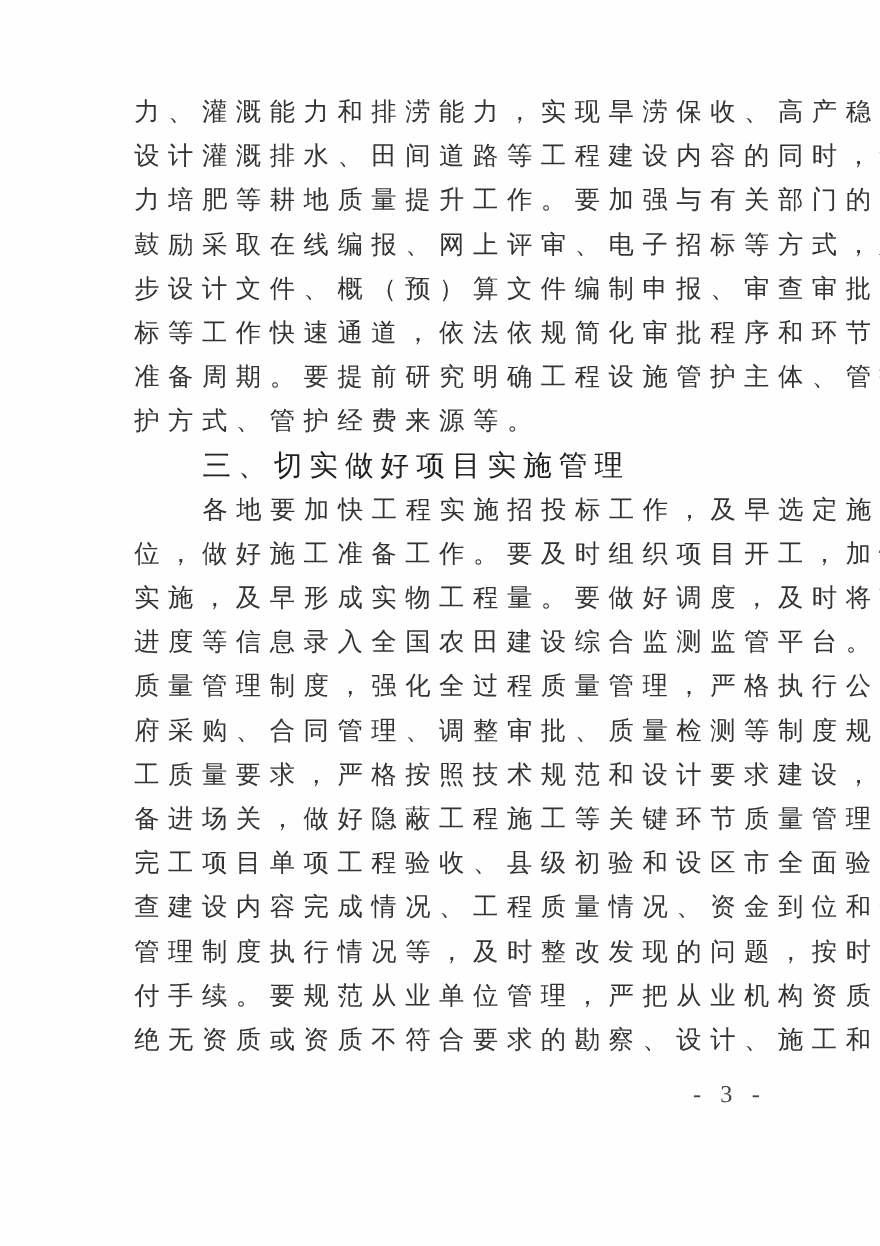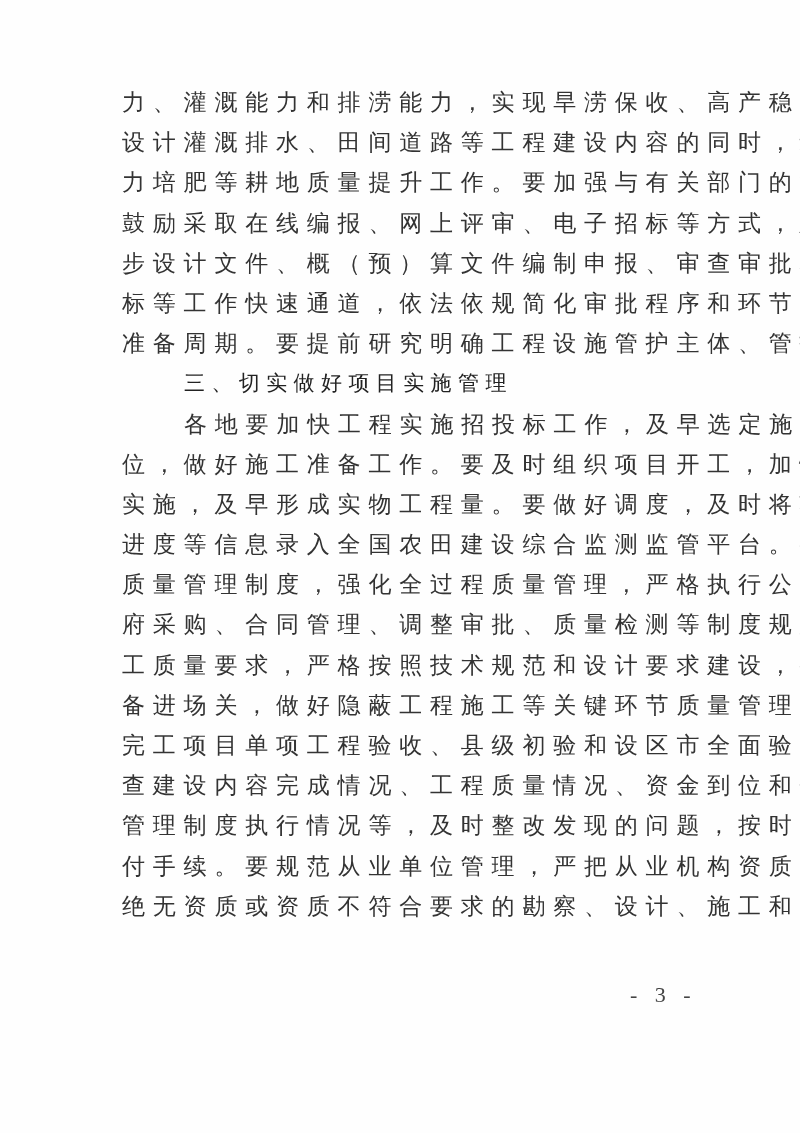--- a/index.html
+++ b/index.html
@@ -35,21 +35,21 @@
       font-size: 23px;
       letter-spacing: 7.8px;
       white-space: nowrap;
       color: #333333;
     }
     .line.indent {
       padding-left: 62px;
     }
     .line.heading {
       font-family: "DejaVu Sans", "Liberation Sans", sans-serif;
-      font-size: 21px;
+      font-size: 26px;
       letter-spacing: 6.4px;
       color: #222222;
       padding-left: 62px;
     }
     .page-number {
       position: absolute;
       left: 630px;
       top: 982px;
       font-size: 22px;
       font-family: "Liberation Serif", "DejaVu Serif", serif;
@@ -63,20 +63,21 @@
 
 <div class="page">
   <div class="body-text">
     <div class="line">力、灌溉能力和排涝能力，实现旱涝保收、高产稳产。在重点</div>
     <div class="line">设计灌溉排水、田间道路等工程建设内容的同时，统筹开展地</div>
     <div class="line">力培肥等耕地质量提升工作。要加强与有关部门的沟通衔接，</div>
     <div class="line">鼓励采取在线编报、网上评审、电子招标等方式，建立项目初</div>
     <div class="line">步设计文件、概（预）算文件编制申报、审查审批和项目招投</div>
     <div class="line">标等工作快速通道，依法依规简化审批程序和环节，缩短项目</div>
     <div class="line">准备周期。要提前研究明确工程设施管护主体、管护责任、管</div>
+    <div class="line">护方式、管护经费来源等。</div>
     <div class="line heading">三、切实做好项目实施管理</div>
     <div class="line indent">各地要加快工程实施招投标工作，及早选定施工、监理单</div>
     <div class="line">位，做好施工准备工作。要及时组织项目开工，加快项目工程</div>
     <div class="line">实施，及早形成实物工程量。要做好调度，及时将项目开工、</div>
     <div class="line">进度等信息录入全国农田建设综合监测监管平台。要建立完善</div>
     <div class="line">质量管理制度，强化全过程质量管理，严格执行公开公示、政</div>
     <div class="line">府采购、合同管理、调整审批、质量检测等制度规定，细化施</div>
     <div class="line">工质量要求，严格按照技术规范和设计要求建设，把好材料设</div>
     <div class="line">备进场关，做好隐蔽工程施工等关键环节质量管理。要加快已</div>
     <div class="line">完工项目单项工程验收、县级初验和设区市全面验收，全面核</div>

